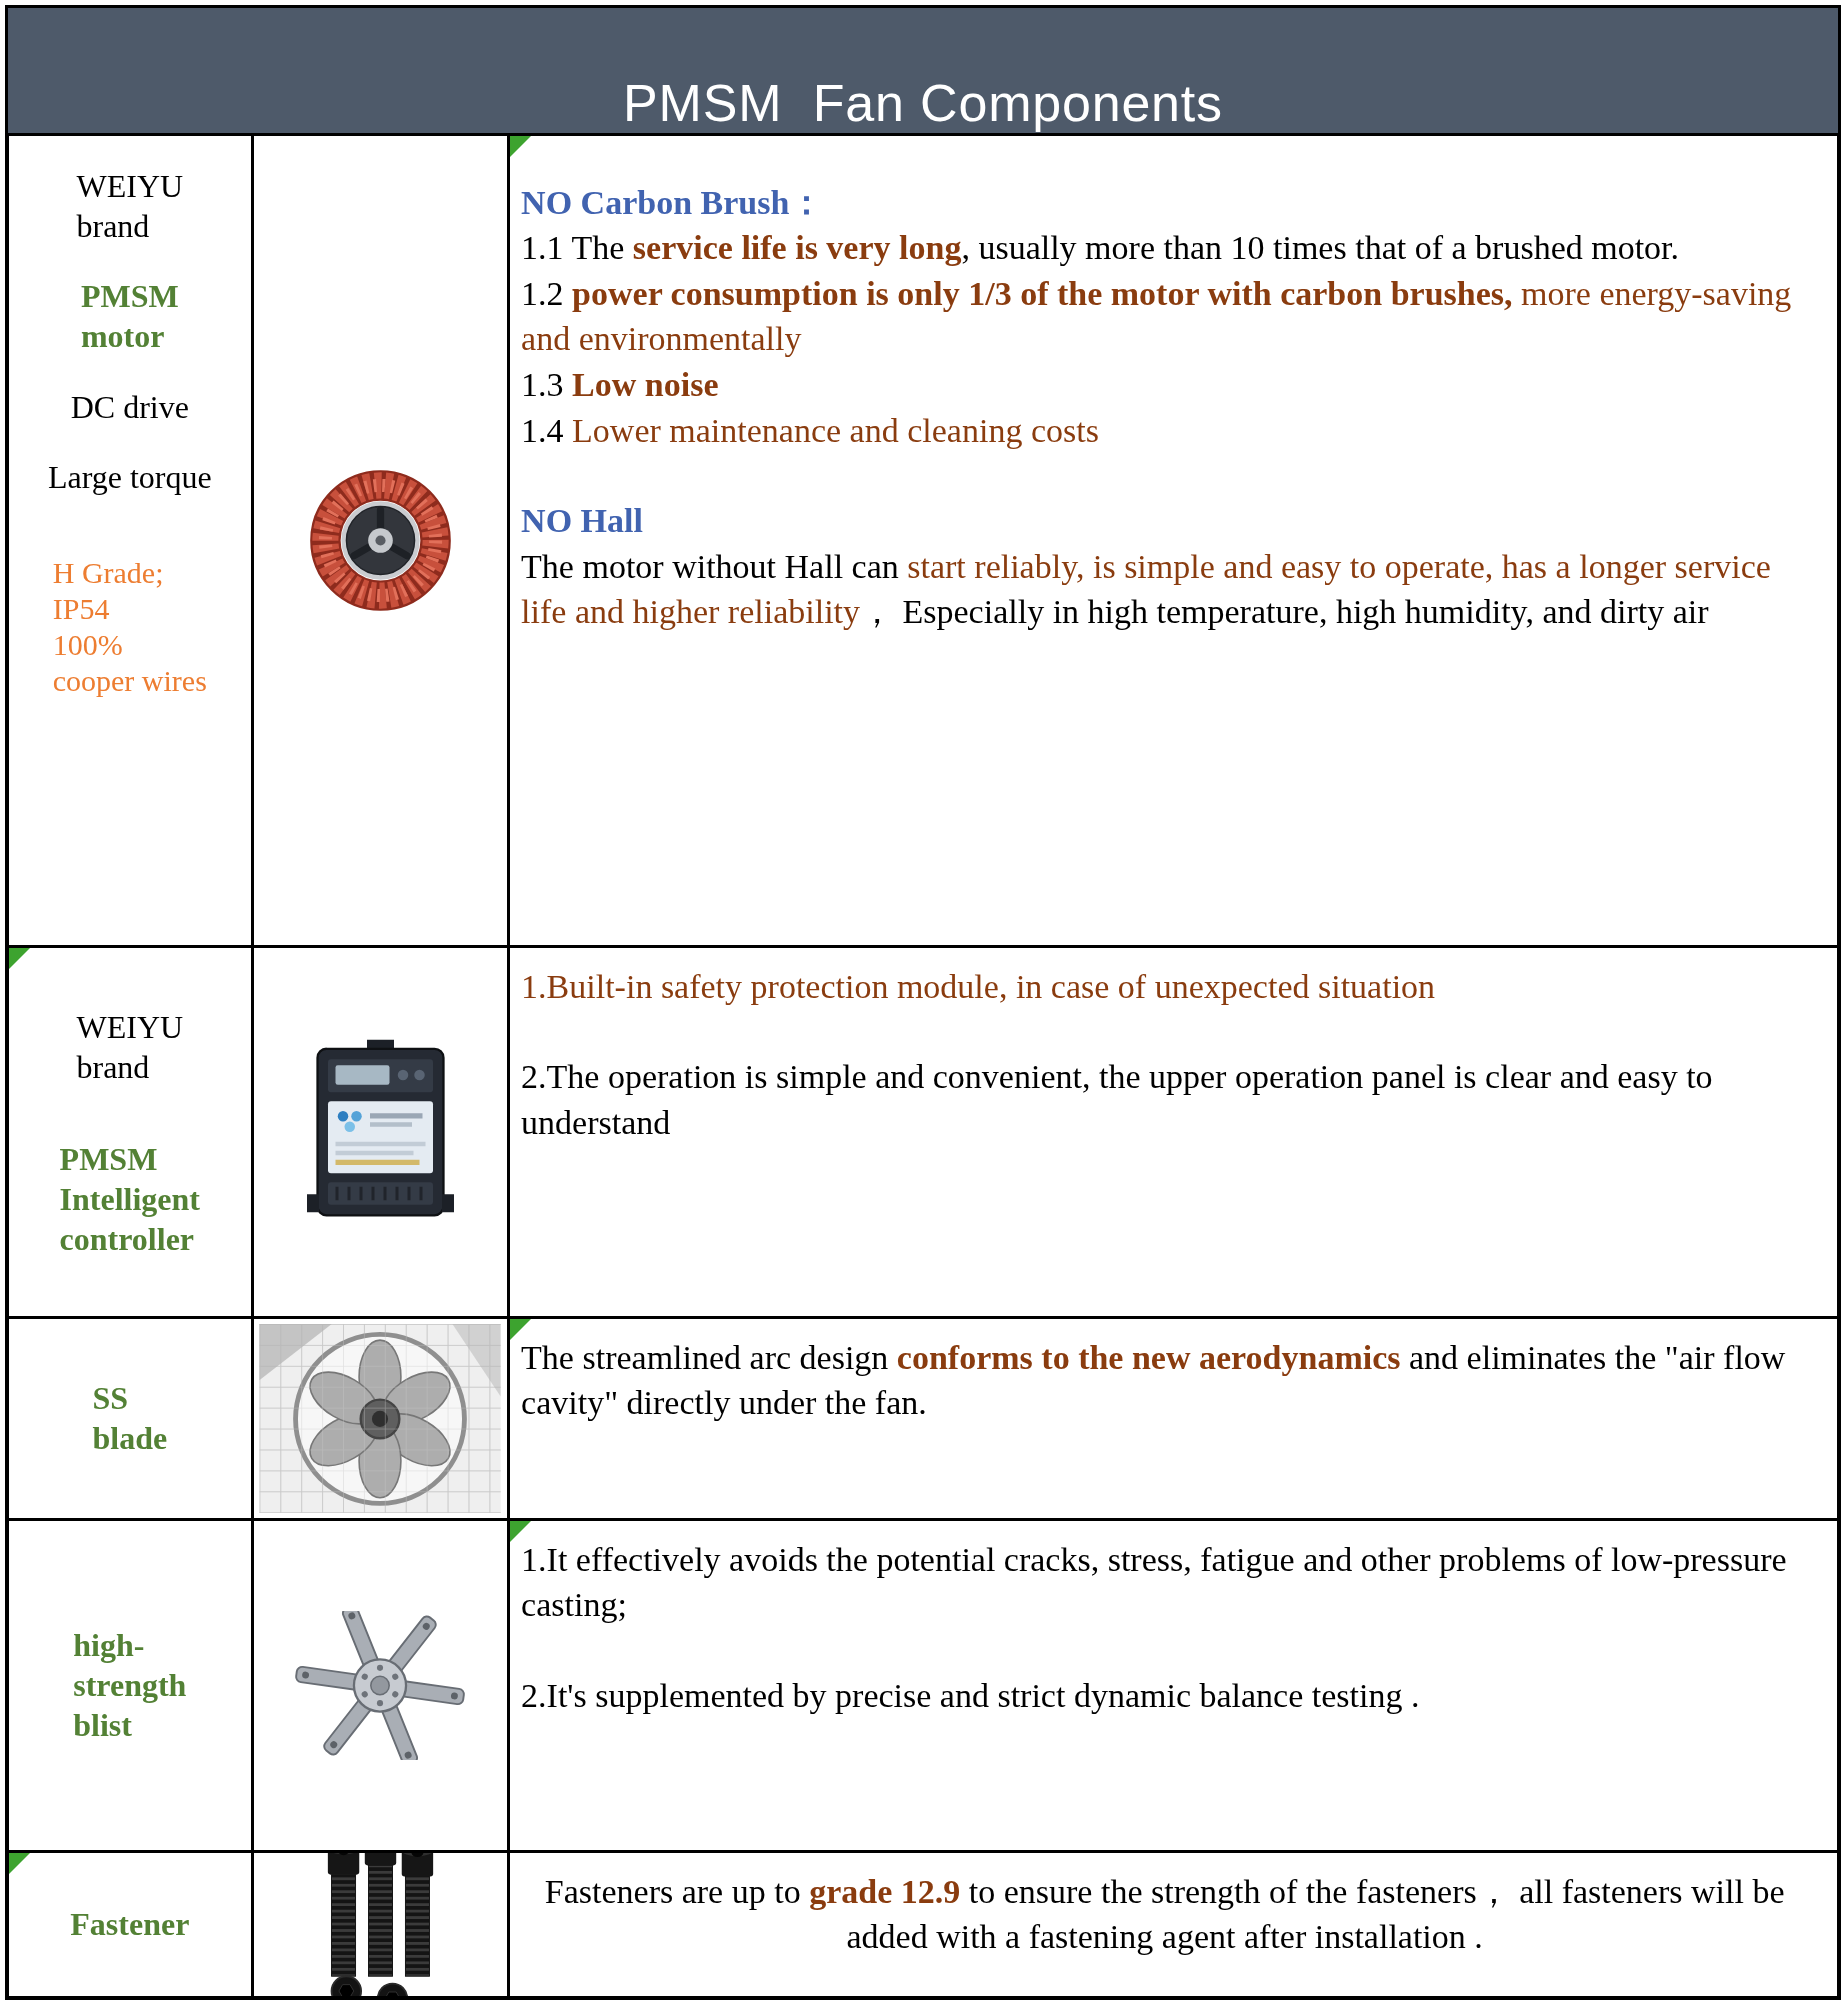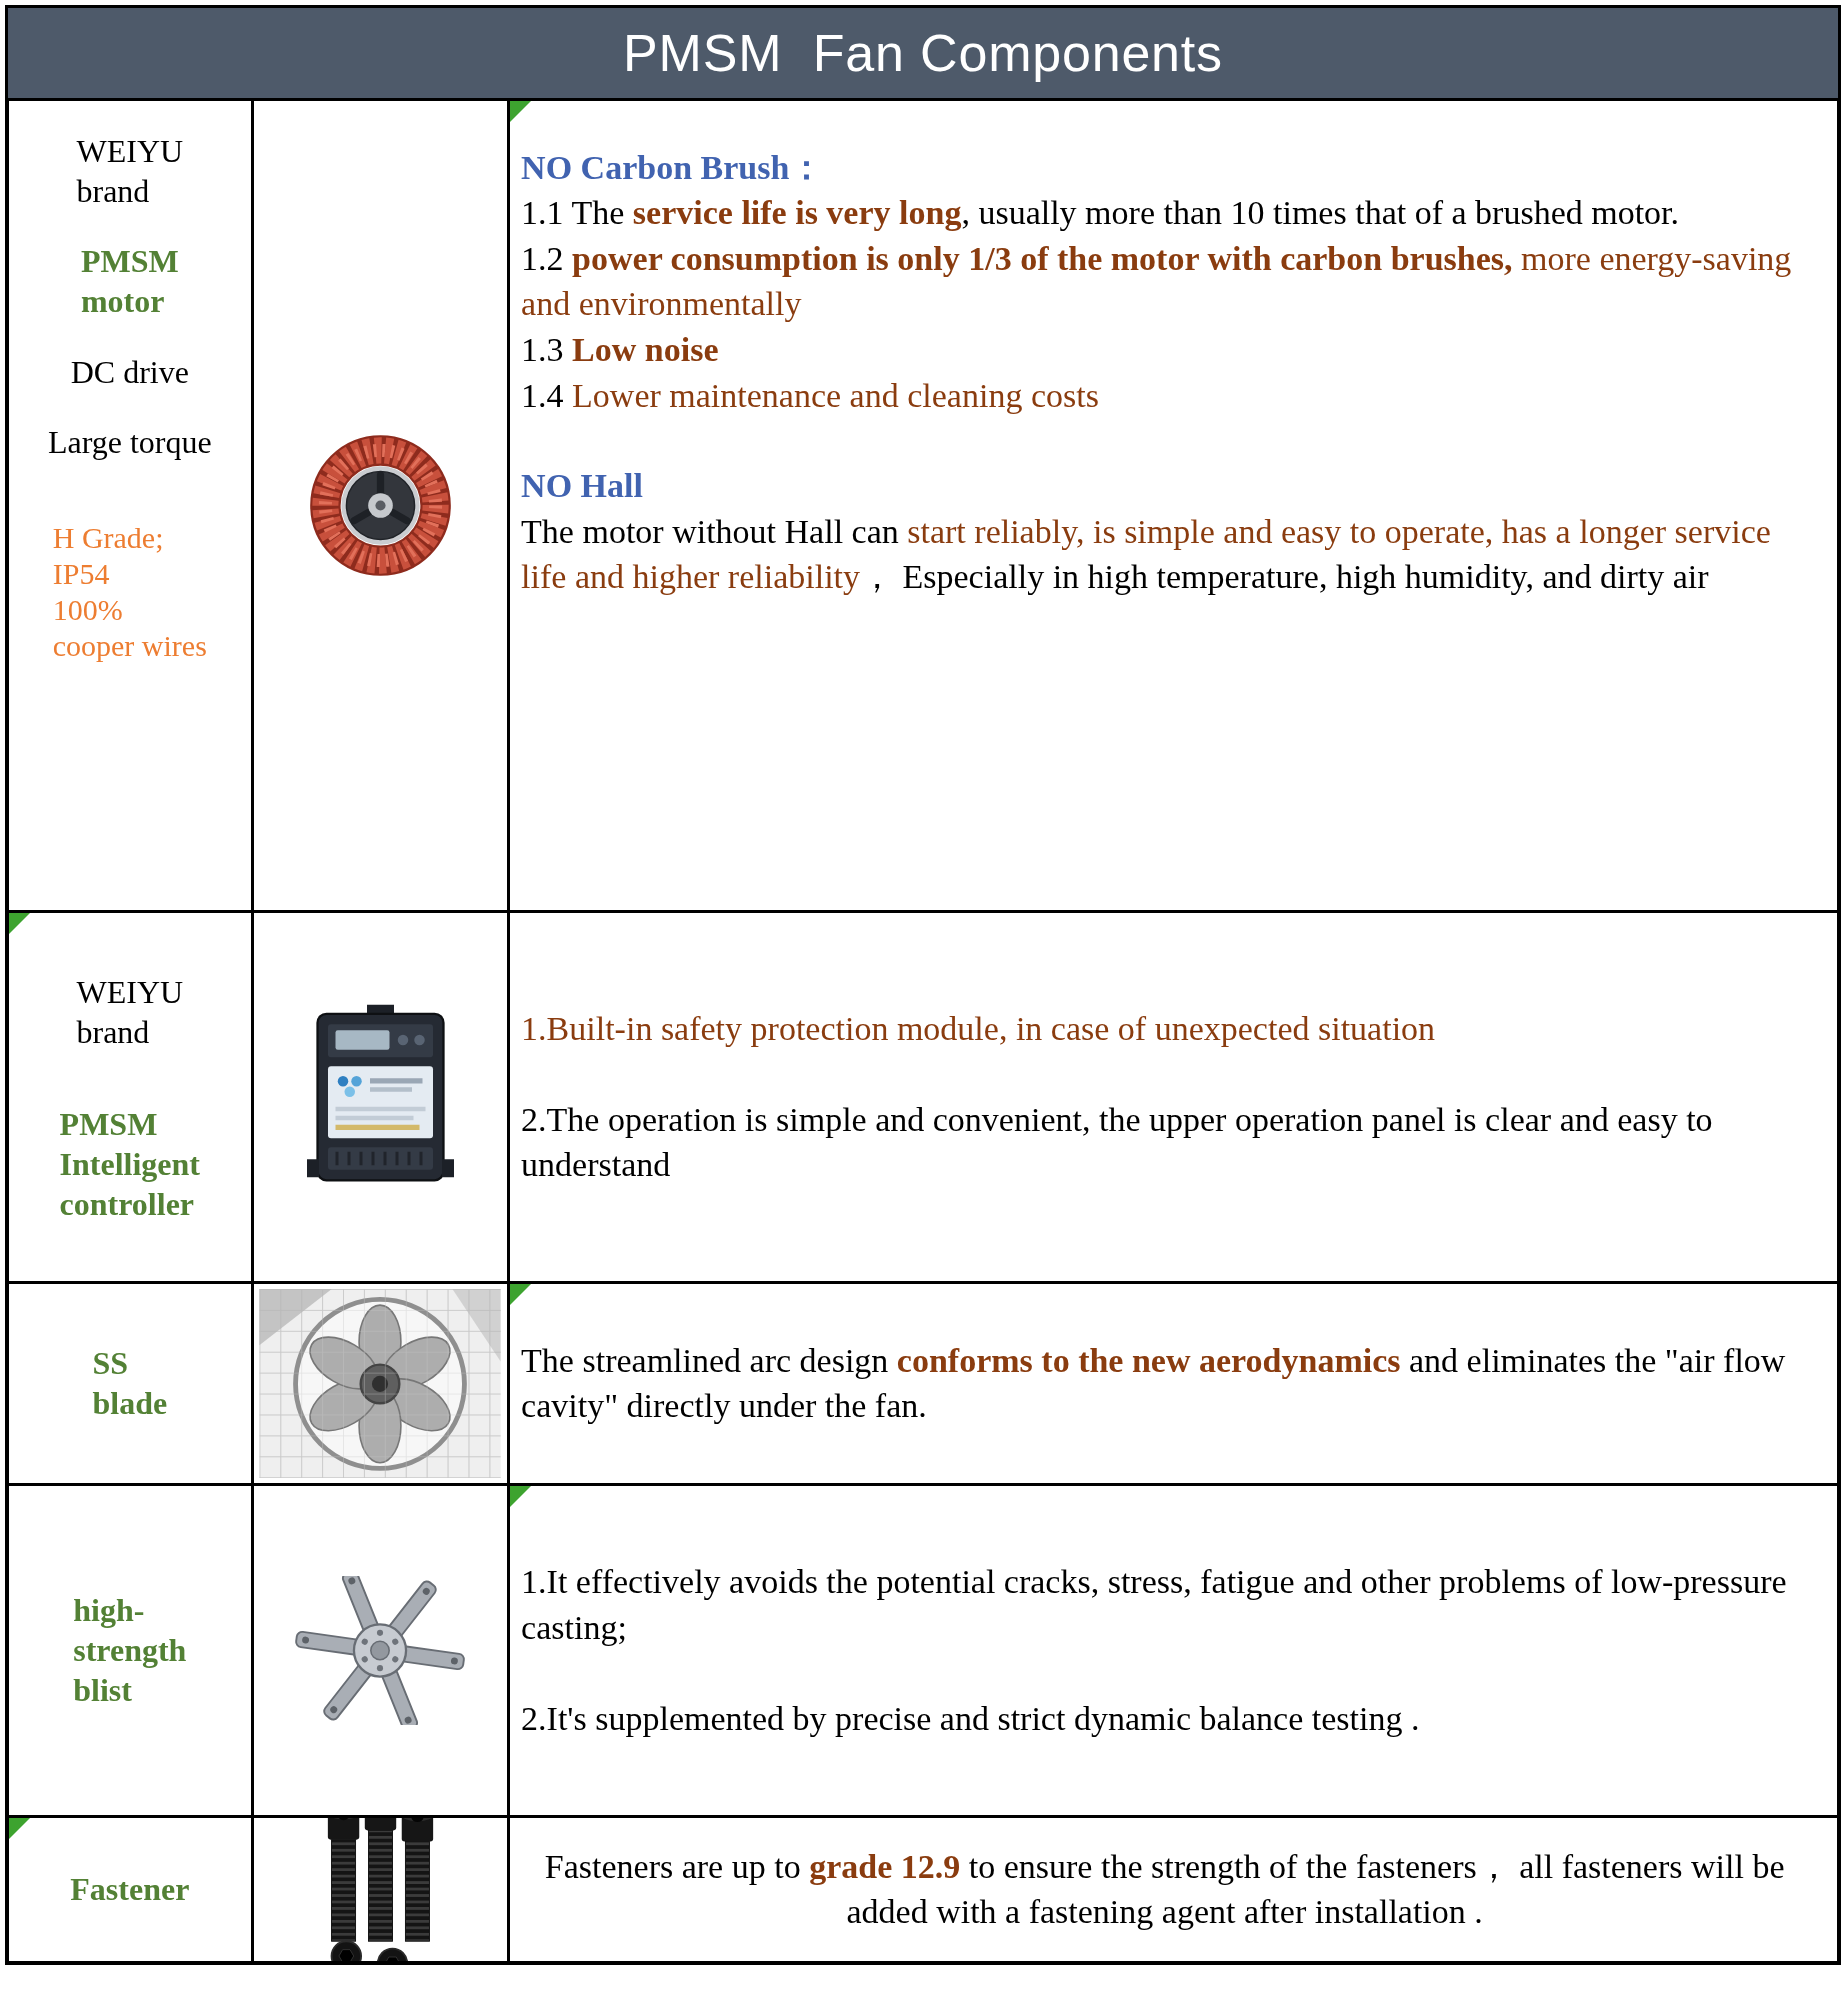--- a/index.html
+++ b/index.html
@@ -2,22 +2,22 @@
 <html style="--header-bg: #4e5a6a; --green: #538135; --orange: #ed7d31; --blue: #4163b0; --brown: #8a3c0f; --flag-green: #3da32f;font-size:13px"><head>
 <meta charset="utf-8">
 <style>
   :root{
     --header-bg:#4e5a6a; --green:#538135; --orange:#ed7d31;
     --blue:#4163b0; --brown:#8a3c0f; --flag-green:#3da32f;
   }
   *{margin:0;padding:0;box-sizing:border-box}
   body{width:1846px;background:#ffffff;font-family:"Liberation Serif",serif;padding:4.8px}
 
-  .titlebar{height:96px;background:var(--header-bg);border:3.2px solid #000;
-            display:flex;align-items:center;justify-content:center}
+  .titlebar{height:131px;background:var(--header-bg);border:3.2px solid #000;
+            display:flex;align-items:flex-end;justify-content:center}
   .titlebar .title{font-family:"Liberation Sans",sans-serif;font-size:52px;color:#fff;
                    white-space:pre;letter-spacing:0.8px;font-weight:400}
 
   .table{border:4px solid #000;border-top:none}
   .row{display:grid;grid-template-columns:242px 256px 1fr}
   .cell{border-left:3.2px solid #000;border-top:3.2px solid #000;position:relative;overflow:hidden;background:#fff}
   .row:first-child .cell{border-top:none}
   .cell:first-child{border-left:none}
 
   .r1{height:809px}.r2{height:371px}.r3{height:202px}.r4{height:332px}.r5{height:146px}
@@ -28,21 +28,21 @@
   .r1 .label-cell{padding-top:14.5px}
   .r2 .label-cell{padding-top:44px}
   .r3 .label-cell,.r4 .label-cell,.r5 .label-cell{justify-content:center}
   .label-cell .para{margin:15.3px 0;white-space:pre-line}
   .r3 .label-cell .para,.r4 .label-cell .para,.r5 .label-cell .para{margin:0}
   .label-cell .para.spec{margin-top:42px;font-size:30px;line-height:1.2}
   .label-cell .para.mt40{margin-top:37px}
 
   .image-cell{display:flex;align-items:center;justify-content:center}
 
-  .desc-cell{display:flex;flex-direction:column;justify-content:center;
+  .desc-cell{display:flex;flex-direction:column;justify-content:flex-start;
              font-size:34px;line-height:1.34;padding:16px 29px 16px 11.3px}
   .r1 .desc-cell{justify-content:flex-start;padding-top:44px}
   .desc-cell .para.gap{margin-top:45px}
   .desc-cell .para.center{text-align:center}
 
   .seg-black{color:#000}
   .seg-brown{color:var(--brown)}
   .seg-brown-bold{color:var(--brown);font-weight:bold}
   .seg-blue-bold{color:var(--blue);font-weight:bold}
   .seg-green-bold{color:var(--green);font-weight:bold}

